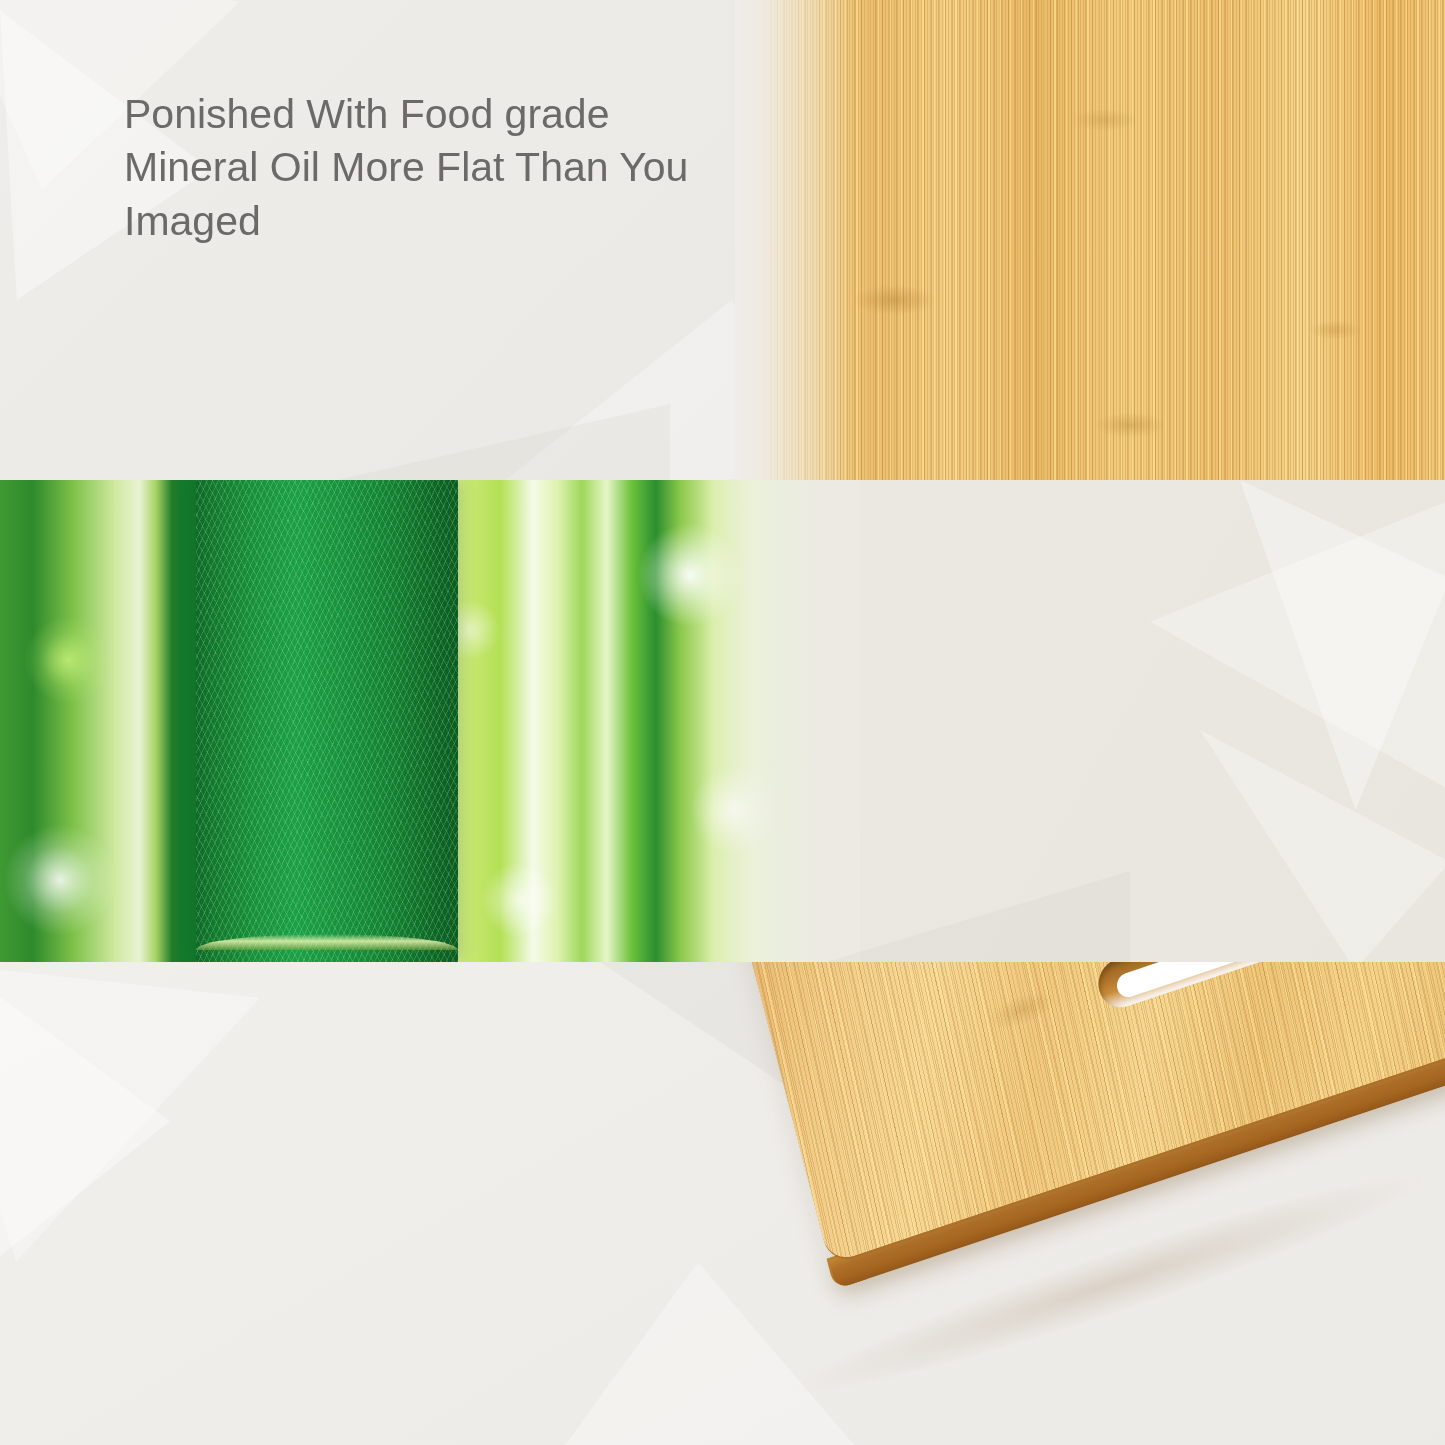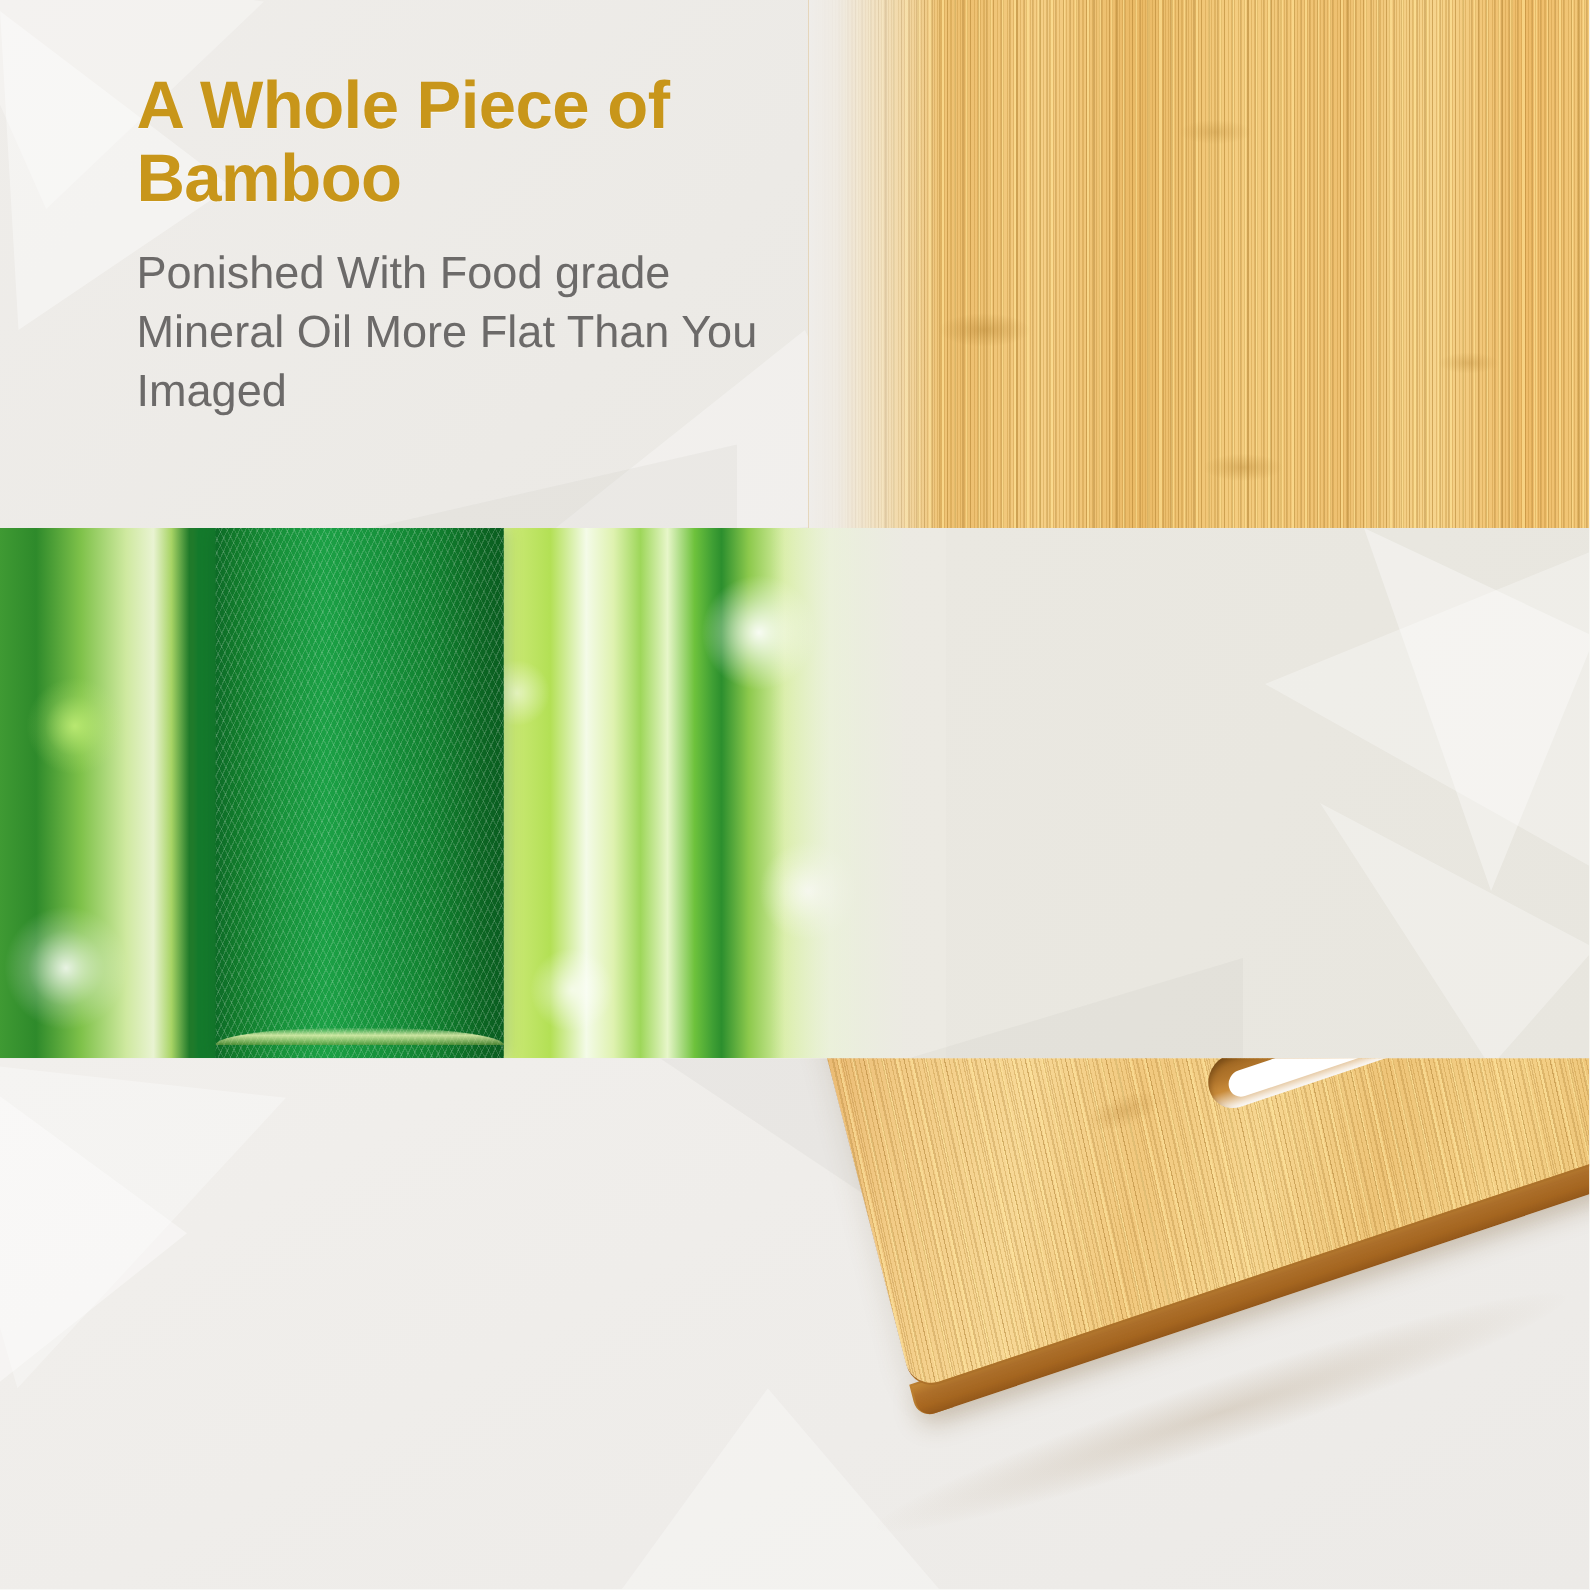--- a/index.html
+++ b/index.html
@@ -273,21 +273,20 @@
 
     <div class="facet soft" style="left:-60px;top:-40px;width:300px;height:230px;clip-path:polygon(0 0,100% 18%,34% 100%);"></div>
     <div class="facet" style="left:0px;top:10px;width:210px;height:290px;clip-path:polygon(0 0,100% 55%,8% 100%);opacity:.7;"></div>
     <div class="facet soft" style="left:480px;top:300px;width:340px;height:200px;clip-path:polygon(0 100%,74% 0,100% 86%);"></div>
     <div class="facet dark" style="left:250px;top:380px;width:420px;height:120px;clip-path:polygon(0 100%,100% 20%,100% 100%);"></div>
 
     <div class="wood"></div>
     <div class="wood-fade"></div>
 
     <div class="textblock" id="t1">
-      <h2 class="headline">A Whole Piece of Bamboo</h2>
       <p class="subline">Ponished With Food grade Mineral Oil More Flat Than You Imaged</p>
     </div>
   </section>
 
   <section class="panel" id="panel2">
     <div class="bg"></div>
 
     <div class="green"></div>
     <div class="culm"></div>
     <div class="culm-node"></div>

